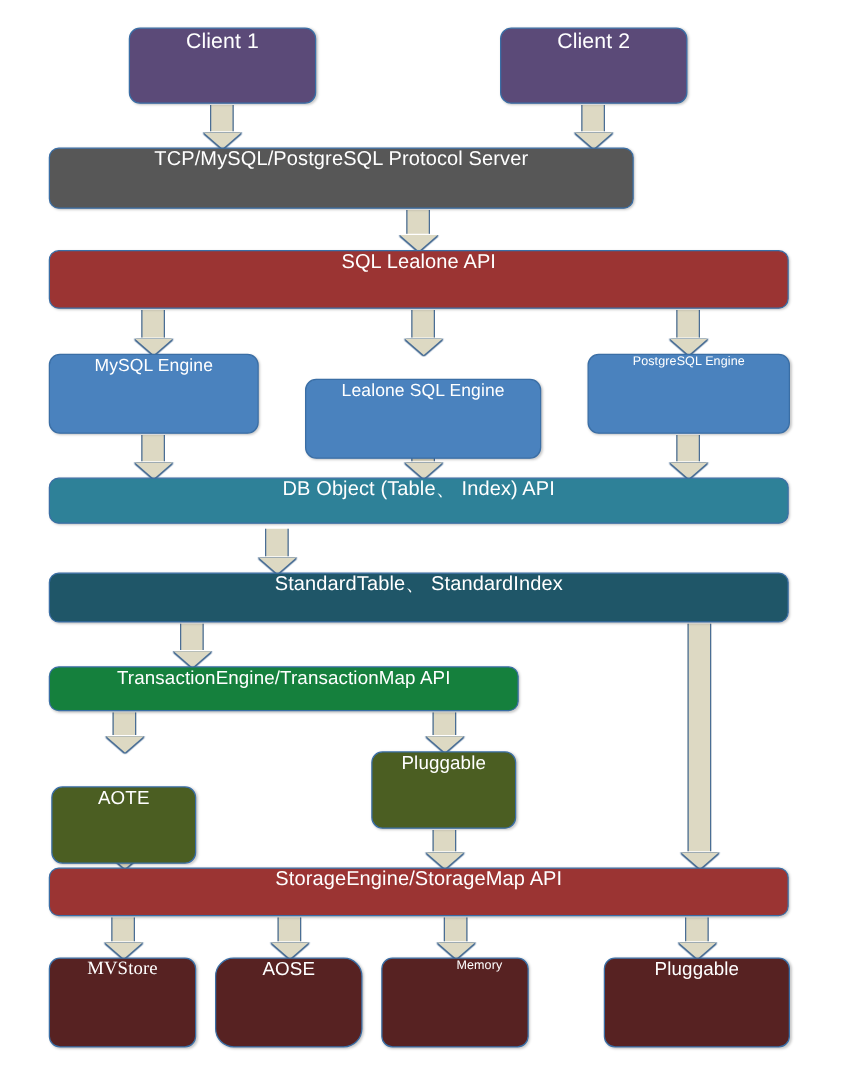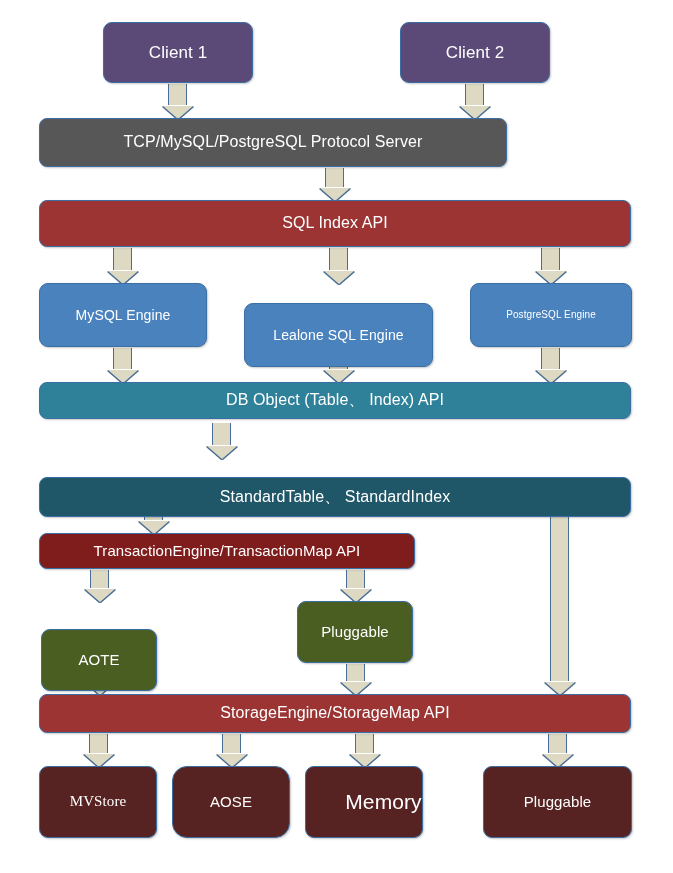--- a/index.html
+++ b/index.html
@@ -18,21 +18,21 @@
     width: 673px;
     height: 873px;
     background: #ffffff;
   }
   .node {
     position: absolute;
     box-sizing: border-box;
     border: 1.6px solid #3A6EA5;
     border-radius: 9px;
     display: flex;
-    align-items: center;
+    align-items: flex-start;
     justify-content: center;
     color: #ffffff;
     text-align: center;
     line-height: 1.15;
     letter-spacing: 0.1px;
     box-shadow: 1px 1px 2px rgba(0,0,0,0.22);
     user-select: none;
   }
   .node.bar { border-radius: 8px; }
   .node-label {
@@ -41,21 +41,21 @@
     white-space: nowrap;
   }
 
   
   .c-purple  { background: #5B4A78; }
   .c-gray    { background: #575757; }
   .c-red     { background: #9B3433; }
   .c-blue    { background: #4A82BE; }
   .c-teal    { background: #2E8198; }
   .c-dkteal  { background: #1F5668; }
-  .c-green   { background: #7f1d1d; }
+  .c-green   { background: #15803d; }
   .c-dkgreen { background: #4B5E22; }
   .c-maroon  { background: #572222; }
 
   
   .arrow {
     position: absolute;
     background: #DDD9C3;
     border-left: 1.4px solid #4A6E95;
     border-right: 1.4px solid #4A6E95;
     box-sizing: border-box;
@@ -191,55 +191,55 @@
       <div class="node c-purple" style="left: 103px; top: 22px; width: 150px; height: 61px; font-size: 17px;">
         <span class="node-label">Client 1</span>
       </div>
       <div class="node c-purple" style="left: 400px; top: 22px; width: 150px; height: 61px; font-size: 17px;">
         <span class="node-label">Client 2</span>
       </div>
       <div class="node c-gray bar" style="left: 39px; top: 118px; width: 468px; height: 49px; font-size: 16px;">
         <span class="node-label">TCP/MySQL/PostgreSQL Protocol Server</span>
       </div>
       <div class="node c-red bar" style="left: 39px; top: 200px; width: 592px; height: 47px; font-size: 16px;">
-        <span class="node-label">SQL Index API</span>
+        <span class="node-label">SQL Lealone API</span>
       </div>
       <div class="node c-blue" style="left: 39px; top: 283px; width: 168px; height: 64px; font-size: 14px;">
         <span class="node-label">MySQL Engine</span>
       </div>
       <div class="node c-blue" style="left: 244px; top: 283px; width: 189px; height: 64px; font-size: 14px; margin-top: 20px;">
         <span class="node-label">Lealone SQL Engine</span>
       </div>
       <div class="node c-blue" style="left: 470px; top: 283px; width: 162px; height: 64px; font-size: 10px;">
         <span class="node-label">PostgreSQL Engine</span>
       </div>
       <div class="node c-teal bar" style="left: 39px; top: 382px; width: 592px; height: 37px; font-size: 16px;">
         <span class="node-label">DB Object (Table、 Index) API</span>
       </div>
-      <div class="node c-dkteal bar" style="left: 39px; top: 458px; width: 592px; height: 40px; font-size: 16px; margin-top: 19px;">
+      <div class="node c-dkteal bar" style="left: 39px; top: 458px; width: 592px; height: 40px; font-size: 16px;">
         <span class="node-label">StandardTable、 StandardIndex</span>
       </div>
       <div class="node c-green bar" style="left: 39px; top: 533px; width: 376px; height: 36px; font-size: 15px;">
         <span class="node-label">TransactionEngine/TransactionMap API</span>
       </div>
       <div class="node c-dkgreen" style="left: 41px; top: 601px; width: 116px; height: 62px; font-size: 15px; margin-top: 28px;">
         <span class="node-label">AOTE</span>
       </div>
       <div class="node c-dkgreen" style="left: 297px; top: 601px; width: 116px; height: 62px; font-size: 15px;">
         <span class="node-label">Pluggable</span>
       </div>
       <div class="node c-red bar" style="left: 39px; top: 694px; width: 592px; height: 39px; font-size: 16px;">
         <span class="node-label">StorageEngine/StorageMap API</span>
       </div>
       <div class="node c-maroon" style="left: 39px; top: 766px; width: 118px; height: 72px; font-size: 15px; font-family: Liberation Serif, serif;">
         <span class="node-label">MVStore</span>
       </div>
       <div class="node c-maroon" style="left: 172px; top: 766px; width: 118px; height: 72px; font-size: 15px; border-radius: 15px;">
         <span class="node-label">AOSE</span>
       </div>
-      <div class="node c-maroon" style="left: 305px; top: 766px; width: 118px; height: 72px; font-size: 21px; padding-left: 39px;">
+      <div class="node c-maroon" style="left: 305px; top: 766px; width: 118px; height: 72px; font-size: 10px; padding-left: 39px;">
         <span class="node-label">Memory</span>
       </div>
       <div class="node c-maroon" style="left: 483px; top: 766px; width: 149px; height: 72px; font-size: 15px;">
         <span class="node-label">Pluggable</span>
       </div>
     </div>
 </div>
 
 </body></html>

